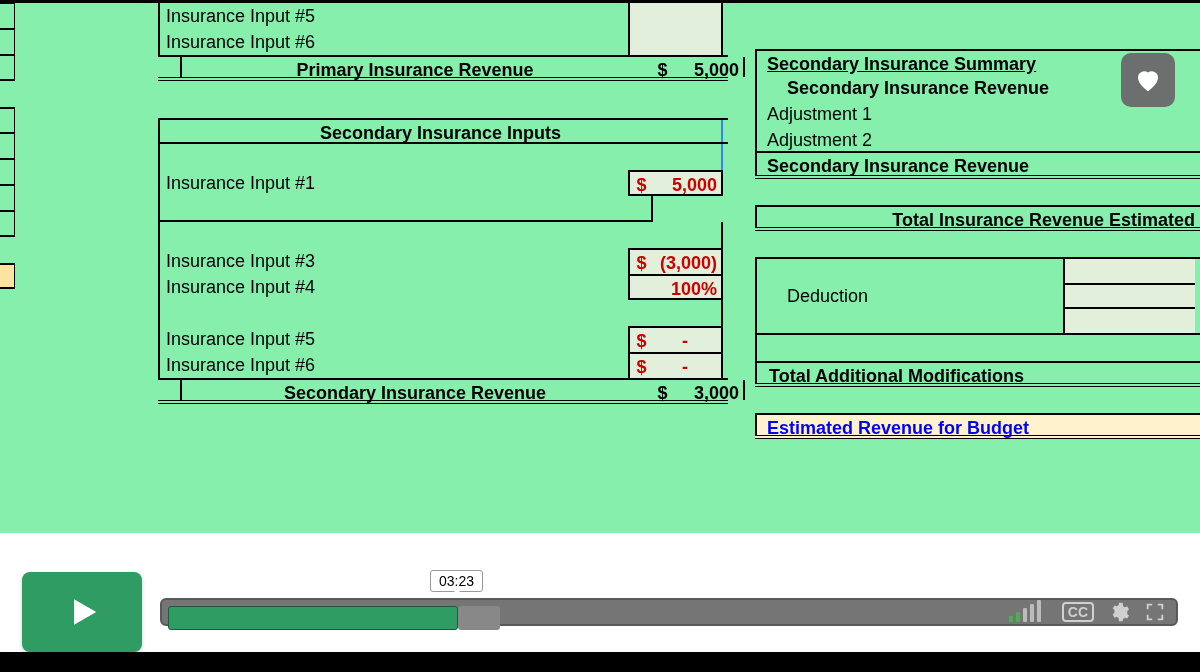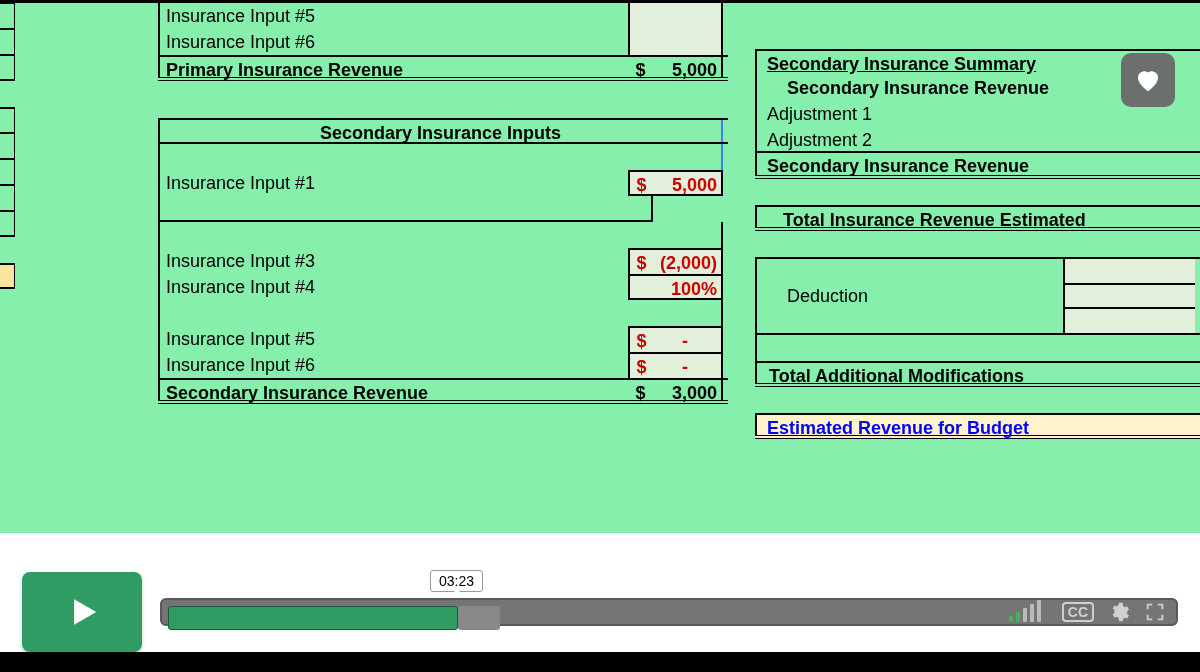--- a/index.html
+++ b/index.html
@@ -72,21 +72,21 @@
   flex: 0 0 70px;
   border-right: 2px solid #000;
   text-align: right;
   padding-right: 4px;
 }
 .green { background: #e2efda; }
 .bordtop { border-top: 2px solid #000; }
 .bordbot { border-bottom: 2px solid #000; }
 .dbot { border-bottom: 4px double #000; }
 .bold { font-weight: bold; }
-.rightalign { text-align: left; padding-right: 8px; }
+.rightalign { text-align: center; padding-right: 8px; margin-left: 22px; }
 .center { text-align: center; }
 .red { color: #c00; }
 .blue { color: #00f; }
 .nobord { border: none; }
 .fullspan {
   flex: 0 0 565px;
   border-left: 2px solid #000;
   border-right: 2px solid #3b82f6;
 }
 .noleft { border-left: none; }
@@ -283,21 +283,21 @@
       <div class="dolcol noleft bordbot" style="border-right:2px solid #000;"></div>
       <div class="valcol nobord"></div>
     </div>
     <div class="row" style="height:26px;">
         <div class="labelcol" style="height:26px;"></div>
         <div style="flex:0 0 95px;border-right:2px solid #000;"></div>
       </div>
     <div class="row">
       <div class="labelcol">Insurance Input #3</div>
       <div class="dolcol green bordtop red bold">$</div>
-      <div class="valcol green bordtop red bold">(2,000)</div>
+      <div class="valcol green bordtop red bold">(3,000)</div>
     </div>
     <div class="row">
       <div class="labelcol">Insurance Input #4</div>
       <div class="dolcol green bordtop bordbot red bold"></div>
       <div class="valcol green bordtop bordbot red bold">100%</div>
     </div>
     <div class="row" style="height:26px;">
         <div class="labelcol"></div>
         <div style="flex:0 0 95px;border-right:2px solid #000;"></div>
       </div>
@@ -329,21 +329,21 @@
       <div class="rlabel rlabel3">Adjustment 1</div>
     </div>
     <div class="row bordbot">
       <div class="rlabel rlabel3">Adjustment 2</div>
     </div>
     <div class="row dbot bold">
       <div class="rlabel">Secondary Insurance Revenue</div>
     </div>
     <div class="row" style="height:26px;"></div>
     <div class="row dbot bordtop bold">
-      <div class="rlabel rlabel2" style="padding-left:26px;">Total Insurance Revenue Estimated</div>
+      <div class="rlabel rlabel2" style="padding-left:26px;text-align:right;">Total Insurance Revenue Estimated</div>
     </div>
     <div class="row" style="height:26px;"></div>
     <div class="row bordtop">
       <div class="rlabel" style="flex:0 0 310px; border-right:2px solid #000;"></div>
       <div class="green" style="flex:0 0 130px; border-right:none;"></div>
     </div>
     <div class="row">
       <div class="rlabel rlabel2" style="flex:0 0 310px; border-right:2px solid #000;">Deduction</div>
       <div class="green bordtop bordbot" style="flex:0 0 130px;"></div>
     </div>

